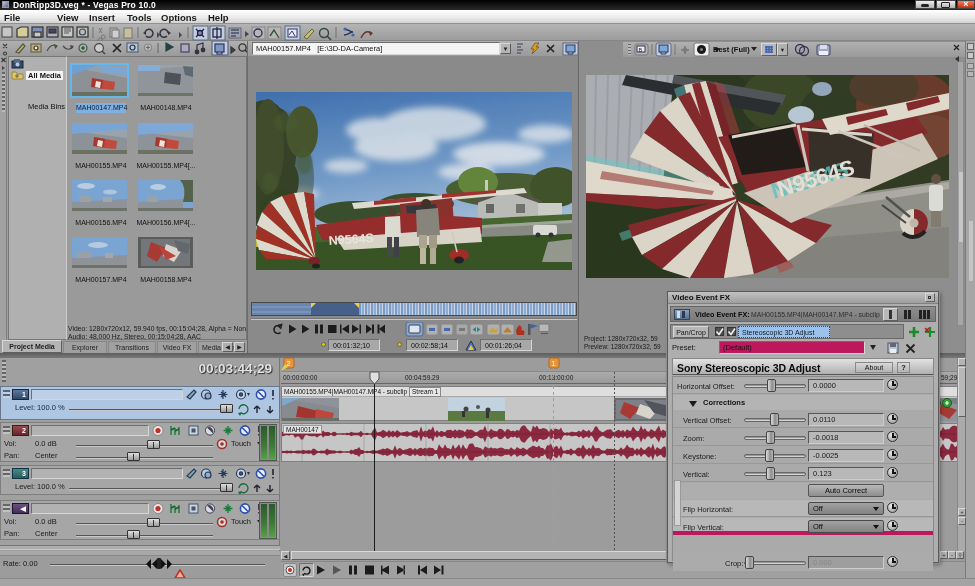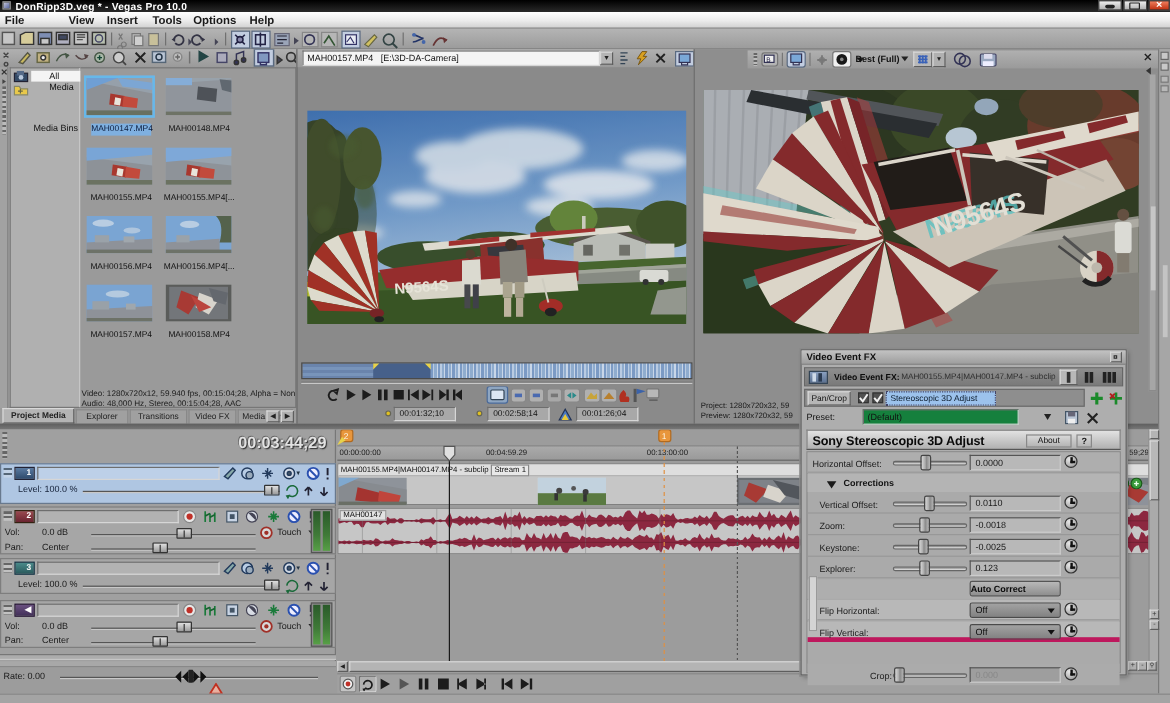--- a/index.html
+++ b/index.html
@@ -205,21 +205,21 @@
 </div>
 
 <div class="abs" style="left:8px;top:56px;width:239px;height:297px;background:#9e9e9e;">
 
   <div class="abs" style="left:0;top:0;width:59px;height:284px;background:#b0b0b0;border:1px solid #777;border-right-color:#ccc;">
     <svg width="14" height="10" style="position:absolute;left:2px;top:2px;">
           <rect x="1" y="2" width="11" height="7" fill="#344a66" stroke="#223"></rect>
           <rect x="3" y="0" width="6" height="4" fill="#556a88"></rect>
           <circle cx="6.5" cy="5.5" r="2" fill="#b8c8dd"></circle>
         </svg>
-    <div class="abs" style="left:17px;top:2px;height:9px;background:#f4f4f4;color:#111;font-size:7.5px;font-weight:normal;line-height:9px;padding:0 15px;">All Media</div>
+    <div class="abs" style="left:17px;top:14px;height:9px;background:#f4f4f4;color:#111;font-size:7.5px;font-weight:bold;line-height:9px;padding:0 2px;">All Media</div>
     <svg width="14" height="10" style="position:absolute;left:2px;top:13px;">
           <path d="M1 2 h4 l1.5 2 H12 v5 H1 z" fill="#e8c84a" stroke="#886"></path>
           <path d="M6 4 v4 M4 6 h4" stroke="#664" stroke-width="1"></path>
         </svg>
     <div class="abs" style="left:17px;top:13px;height:9px;color:#111;font-size:7.5px;line-height:9px;padding:0 2px;white-space:nowrap;margin-top:32px;">Media Bins</div>
   </div>
 
   <div class="abs" style="left:59px;top:0;width:180px;height:284px;background:#9a9a9a;border:1px solid #777;border-left:none;">
     <div class="abs" style="left:3px;top:6px;width:59px;height:35px;border:2px solid #66b8ea;background:#88b0d8;"></div>
     <svg width="55" height="31" style="position:absolute;left:5px;top:8px;">
@@ -1026,21 +1026,21 @@
   </div>
   <svg width="12" height="12" style="position:absolute;left:240px;top:34px;">
         <path d="M6 1 v10 M1 6 h10" stroke="#1a8a2a" stroke-width="2.6"></path>
       </svg>
   <svg width="14" height="12" style="position:absolute;left:255px;top:34px;">
         <path d="M7 1 v10 M2 6 h10" stroke="#1a8a2a" stroke-width="2.2"></path>
         <path d="M2 2 l4 4 m-4 0 l4 -4" stroke="#b02020" stroke-width="1.6"></path>
       </svg>
 
   <div class="abs" style="left:4px;top:51px;font-size:7.5px;color:#111;">Preset:</div>
-  <div class="abs sunken" style="left:51px;top:49px;width:130px;height:13px;background:#15803d;font-size:7.5px;color:#111;line-height:11px;padding-left:3px;">(Default)</div>
+  <div class="abs sunken" style="left:51px;top:49px;width:146px;height:13px;background:#be185d;font-size:7.5px;color:#111;line-height:11px;padding-left:3px;">(Default)</div>
   <div class="abs" style="left:202px;top:53px;width:0;height:0;border-left:3.5px solid transparent;border-right:3.5px solid transparent;border-top:5px solid #222;"></div>
   <svg width="13" height="12" style="position:absolute;left:219px;top:50px;">
         <rect x="1" y="1" width="10" height="10" fill="#b8c4d4" stroke="#456"></rect>
         <rect x="3" y="1" width="6" height="4" fill="#667"></rect>
         <rect x="3" y="7" width="6" height="4" fill="#eee"></rect>
       </svg>
   <svg width="11" height="11" style="position:absolute;left:237px;top:51px;">
         <path d="M1.5 1.5 l8 8 m0 -8 l-8 8" stroke="#222" stroke-width="1.8"></path>
       </svg>
 
@@ -1085,29 +1085,29 @@
 
     <div class="abs" style="left:0;top:70px;width:260px;height:17px;border-bottom:1px solid #989898;">
       <div class="srow-label" style="left:10px;top:5px;">Keystone:</div>
       <div class="slider-track" style="left:71px;top:7px;width:62px;"></div>
       <div class="slider-handle" style="left:92px;top:2px;"></div>
       <div class="vbox" style="left:135px;top:2px;width:76px;">-0.0025</div>
       <div class="clock" style="left:214px;top:2px;"></div>
     </div>
 
     <div class="abs" style="left:0;top:88px;width:260px;height:17px;border-bottom:1px solid #989898;">
-      <div class="srow-label" style="left:10px;top:5px;">Explorer:</div>
+      <div class="srow-label" style="left:10px;top:5px;">Vertical:</div>
       <div class="slider-track" style="left:71px;top:7px;width:62px;"></div>
       <div class="slider-handle" style="left:93px;top:2px;"></div>
       <div class="vbox" style="left:135px;top:2px;width:76px;">0.123</div>
       <div class="clock" style="left:214px;top:2px;"></div>
     </div>
 
     <div class="abs" style="left:0;top:106px;width:260px;height:16px;background:#aeaeae;">
-      <div class="abs" style="left:135px;top:1px;width:76px;height:13px;background:linear-gradient(#b8b8b8,#8e8e8e);border:1px solid #555;border-radius:2px;font-size:7.5px;color:#0a0a0a;line-height:12px;font-weight:bold;">Auto Correct</div>
+      <div class="abs" style="left:135px;top:1px;width:76px;height:13px;background:linear-gradient(#b8b8b8,#8e8e8e);border:1px solid #555;border-radius:2px;font-size:7.5px;color:#0a0a0a;text-align:center;line-height:12px;">Auto Correct</div>
     </div>
 
     <div class="abs" style="left:0;top:123px;width:260px;height:17px;background:#b8b8b8;border-bottom:1px solid #989898;">
       <div class="srow-label" style="left:10px;top:5px;">Flip Horizontal:</div>
       <div class="abs" style="left:135px;top:2px;width:76px;height:13px;background:linear-gradient(#a2a2a2,#828282);border:1px solid #4a4a4a;border-radius:2px;font-size:7.5px;color:#0a0a0a;line-height:12px;padding-left:4px;">Off</div>
       <div class="abs" style="left:200px;top:7px;width:0;height:0;border-left:3.5px solid transparent;border-right:3.5px solid transparent;border-top:4.5px solid #111;"></div>
       <div class="clock" style="left:214px;top:2px;"></div>
     </div>
 
     <div class="abs" style="left:0;top:141px;width:260px;height:17px;background:#b8b8b8;border-bottom:4px solid #be185d;">

